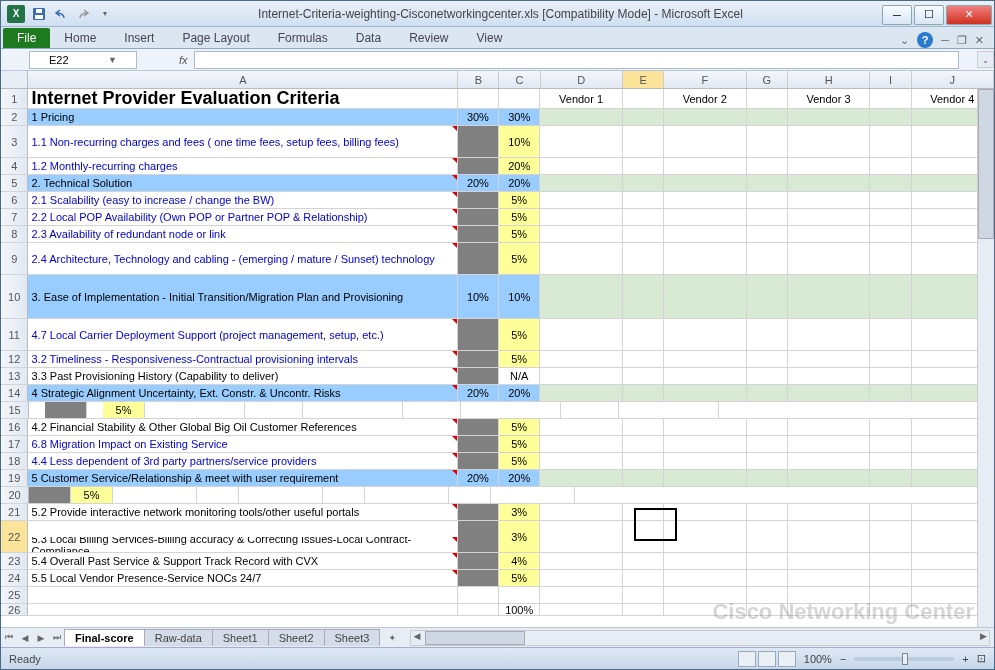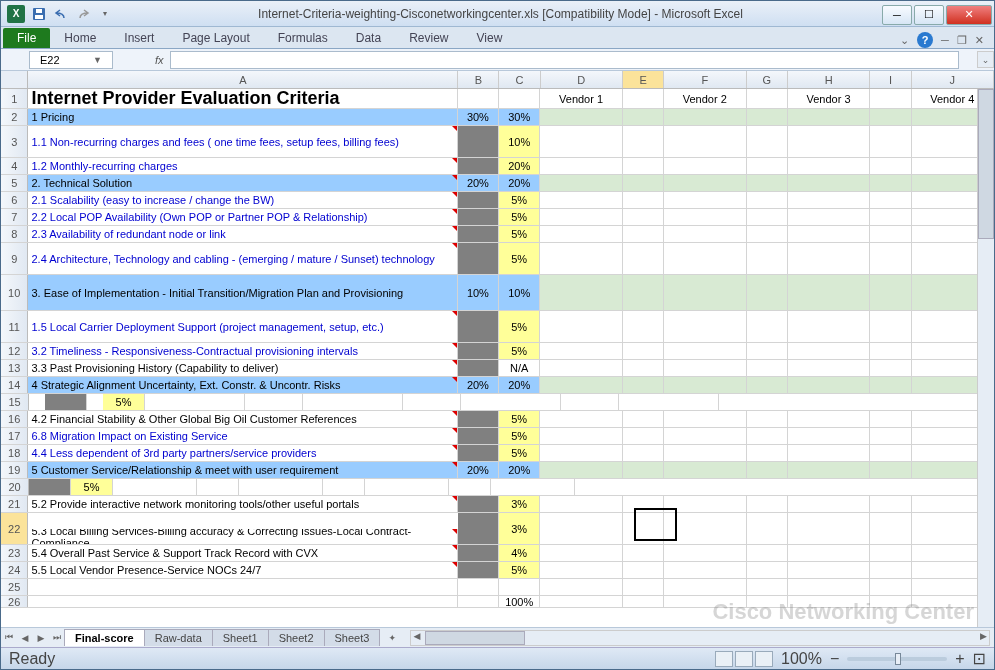--- a/index.html
+++ b/index.html
@@ -19,21 +19,21 @@
   
   
   .ribbon-tabs { height: 22px; background: #dce6f1; display: flex; align-items: flex-end; padding-left: 2px; border-bottom: 1px solid #8ba7c5;}
   .file-tab { background: #1e7a1e; color: #fff; padding: 3px 14px; font-size: 12px; border-radius: 2px 2px 0 0; }
   .r-tab { padding: 3px 14px; color: #445; font-size: 12px; cursor: default;}
   .ribbon-right { margin-left: auto; display:flex; gap:8px; padding-right:10px; align-items:center;}
   .help-icon { width:16px;height:16px;border-radius:50%;background:#2a7ad0;color:#fff;display:flex;align-items:center;justify-content:center;font-weight:bold;font-size:11px;}
   
   
   .formula-row { height: 22px; background: #eef3fa; display: flex; align-items: center; border-bottom: 1px solid #b8c8da; }
-  .namebox { width: 84px; margin-left: 28px; height: 18px; background: #fff; border: 1px solid #abc; display:flex; align-items:center; padding:0 10px; font-size:11px; justify-content:space-between; margin-right:4px;}
+  .namebox { width: 108px; margin-left: 28px; height: 18px; background: #fff; border: 1px solid #abc; display:flex; align-items:center; padding:0 19px; font-size:11px; justify-content:space-between; margin-right:4px;}
   .namebox-dd { color:#666; font-size:9px;}
   .fx-divider { width: 38px; display:flex; justify-content:center; color:#999;}
   .fx-label { font-style: italic; color:#555; margin-right:6px;}
   .formula-input { flex: 1; height: 18px; background: #fff; border: 1px solid #abc; margin-right:18px;}
   
   
   .grid-wrap { flex: 1; display: flex; flex-direction: column; background: #fff; position: relative; overflow: hidden; }
   .col-headers { display: flex; height: 18px; background: linear-gradient(#f4f7fb,#e0e8f2); border-bottom:1px solid #bbb;}
   .corner { width: 28px; border-right:1px solid #bbb; background:#e8eef6;}
   .ch { border-right:1px solid #ccc; display:flex; align-items:center; justify-content:center; color:#555; font-size:11px;}
@@ -65,21 +65,21 @@
   .red-tri::after { content:''; position:absolute; top:0; right:0; width:0;height:0; border-top:5px solid #d00; border-left:5px solid transparent;}
   
   
   .sheet-tabs-row { height: 20px; background:#e6edf5; display:flex; align-items:center; border-top:1px solid #b8c8da;}
   .nav-btn { width:16px; height:16px; display:flex;align-items:center;justify-content:center; color:#666; font-size:9px;}
   .sheet-tab { padding:2px 10px; font-size:11px; background:#d3dce8; border:1px solid #aab; border-bottom:none; margin-left:-1px; color:#444;}
   .sheet-tab.active { background:#fff; font-weight:bold; color:#000;}
   .hscroll { flex:1; height:16px; background:#e6edf5; border:1px solid #ccc; margin:0 4px 0 10px; position:relative;}
   .hscroll-thumb { position:absolute; left:0; width:100px; height:100%; background:#cfd8e2; border:1px solid #aab;}
   
-  .statusbar { height: 22px; background: linear-gradient(#dfe9f5,#c6d6e9); display:flex; align-items:center; padding:0 8px; font-size:16px; color:#444; border-top:1px solid #aac;}
+  .statusbar { height: 22px; background: linear-gradient(#dfe9f5,#c6d6e9); display:flex; align-items:center; padding:0 8px; font-size:11px; color:#444; border-top:1px solid #aac;}
   .status-right { margin-left:auto; display:flex; align-items:center; gap:8px;}
   .view-btns { display:flex; gap:2px;}
   .vb { width:18px; height:16px; border:1px solid #9ab; background:#eaf0f6;}
   .zoom-slider { width:100px; height:4px; background:#bcd; position:relative; border-radius:2px;}
   .zoom-thumb { position:absolute; left:48px; top:-4px; width:6px; height:12px; background:#e8eef6; border:1px solid #789;}
   
   .vscroll { position:absolute; right:0; top:18px; bottom:0; width:17px; background:#e6edf5; border-left:1px solid #ccc;}
   .vscroll-thumb { position:absolute; top:0; width:100%; height:150px; background:#cfd8e2; border:1px solid #aab;}
   
   .expand-btn { position:absolute; right:1px; top:0px; width:17px; height:17px; background:#e6edf5; border:1px solid #ccc; display:flex; align-items:center; justify-content:center; font-size:9px; color:#666;}
@@ -278,36 +278,36 @@
           <div class="cell cB grey-cell"></div>
           <div class="cell cC yellow-cell">5%</div>
           <div class="cell cD"></div>
           <div class="cell cE"></div>
           <div class="cell cF"></div>
           <div class="cell cG"></div>
           <div class="cell cH"></div>
           <div class="cell cI"></div>
           <div class="cell cJ"></div>
         </div>
-        <div class="row" style="height: 36px;">
+        <div class="row" style="height: 44px;">
           <div class="rh">10</div>
           <div class="cell cA blue-row">3.  Ease of Implementation - Initial Transition/Migration Plan and Provisioning</div>
           <div class="cell cB blue-row">10%</div>
           <div class="cell cC blue-row">10%</div>
           <div class="cell cD green-cell"></div>
           <div class="cell cE green-cell"></div>
           <div class="cell cF green-cell"></div>
           <div class="cell cG green-cell"></div>
           <div class="cell cH green-cell"></div>
           <div class="cell cI green-cell"></div>
           <div class="cell cJ green-cell"></div>
         </div>
         <div class="row" style="height: 32px;">
           <div class="rh">11</div>
-          <div class="cell cA blue-text red-tri" style="align-items: center;">1.5 Local Carrier Deployment Support (project management, setup, etc.)</div>
+          <div class="cell cA blue-text red-tri" style="align-items: center;">4.7 Local Carrier Deployment Support (project management, setup, etc.)</div>
           <div class="cell cB grey-cell"></div>
           <div class="cell cC yellow-cell">5%</div>
           <div class="cell cD"></div>
           <div class="cell cE"></div>
           <div class="cell cF"></div>
           <div class="cell cG"></div>
           <div class="cell cH"></div>
           <div class="cell cI"></div>
           <div class="cell cJ"></div>
         </div>

